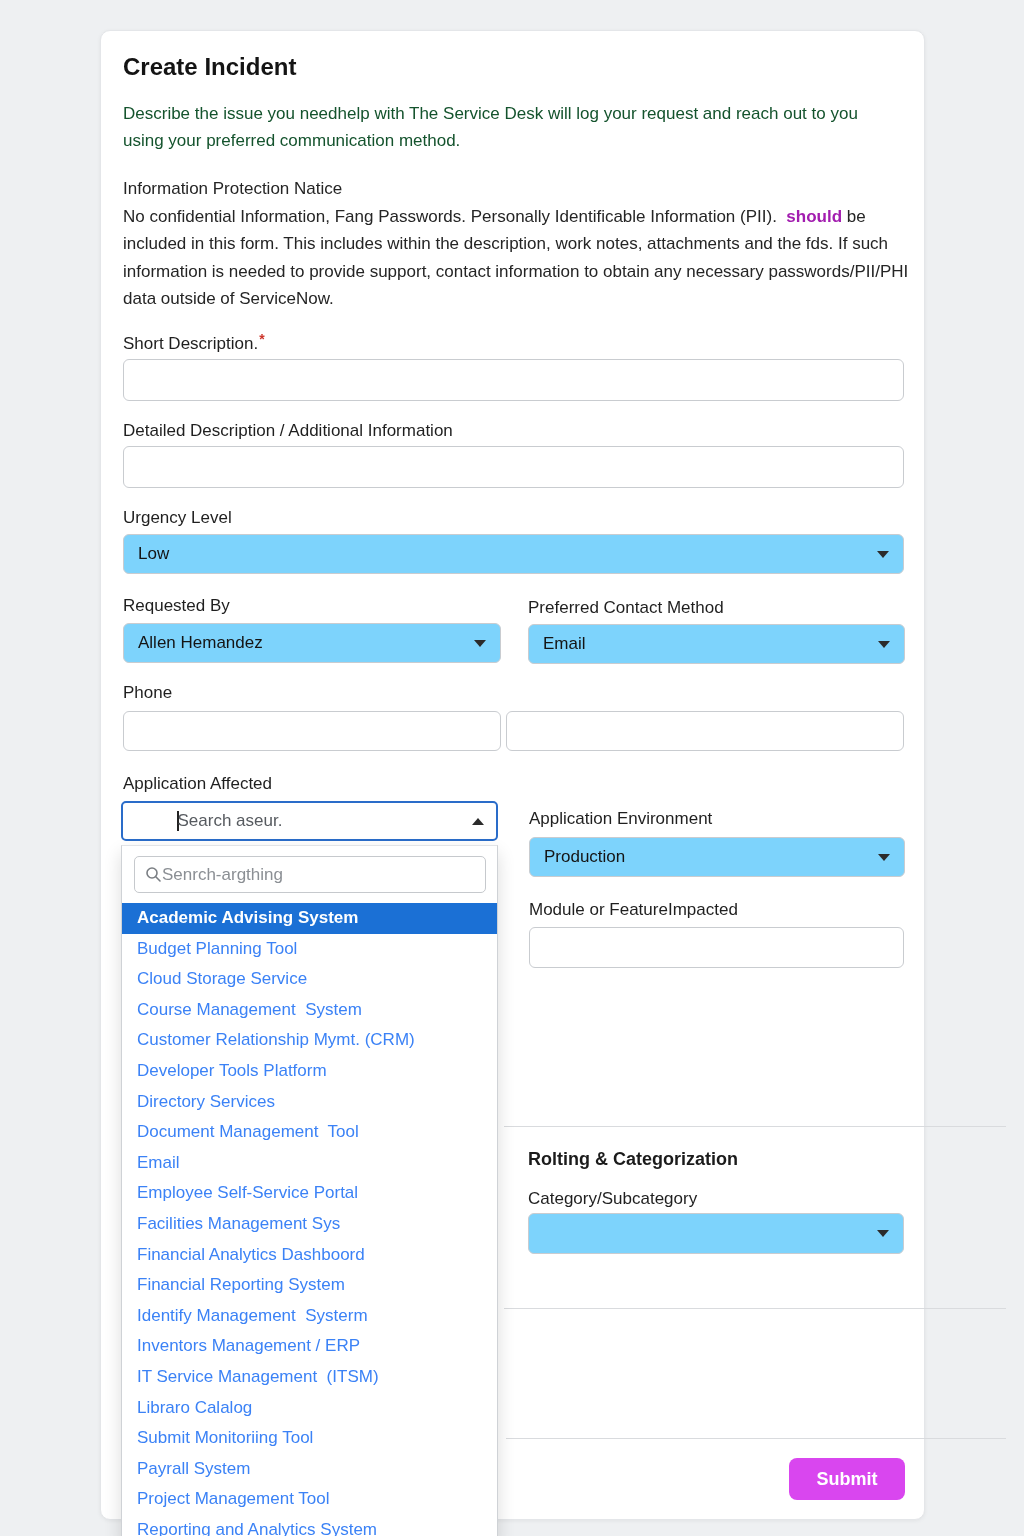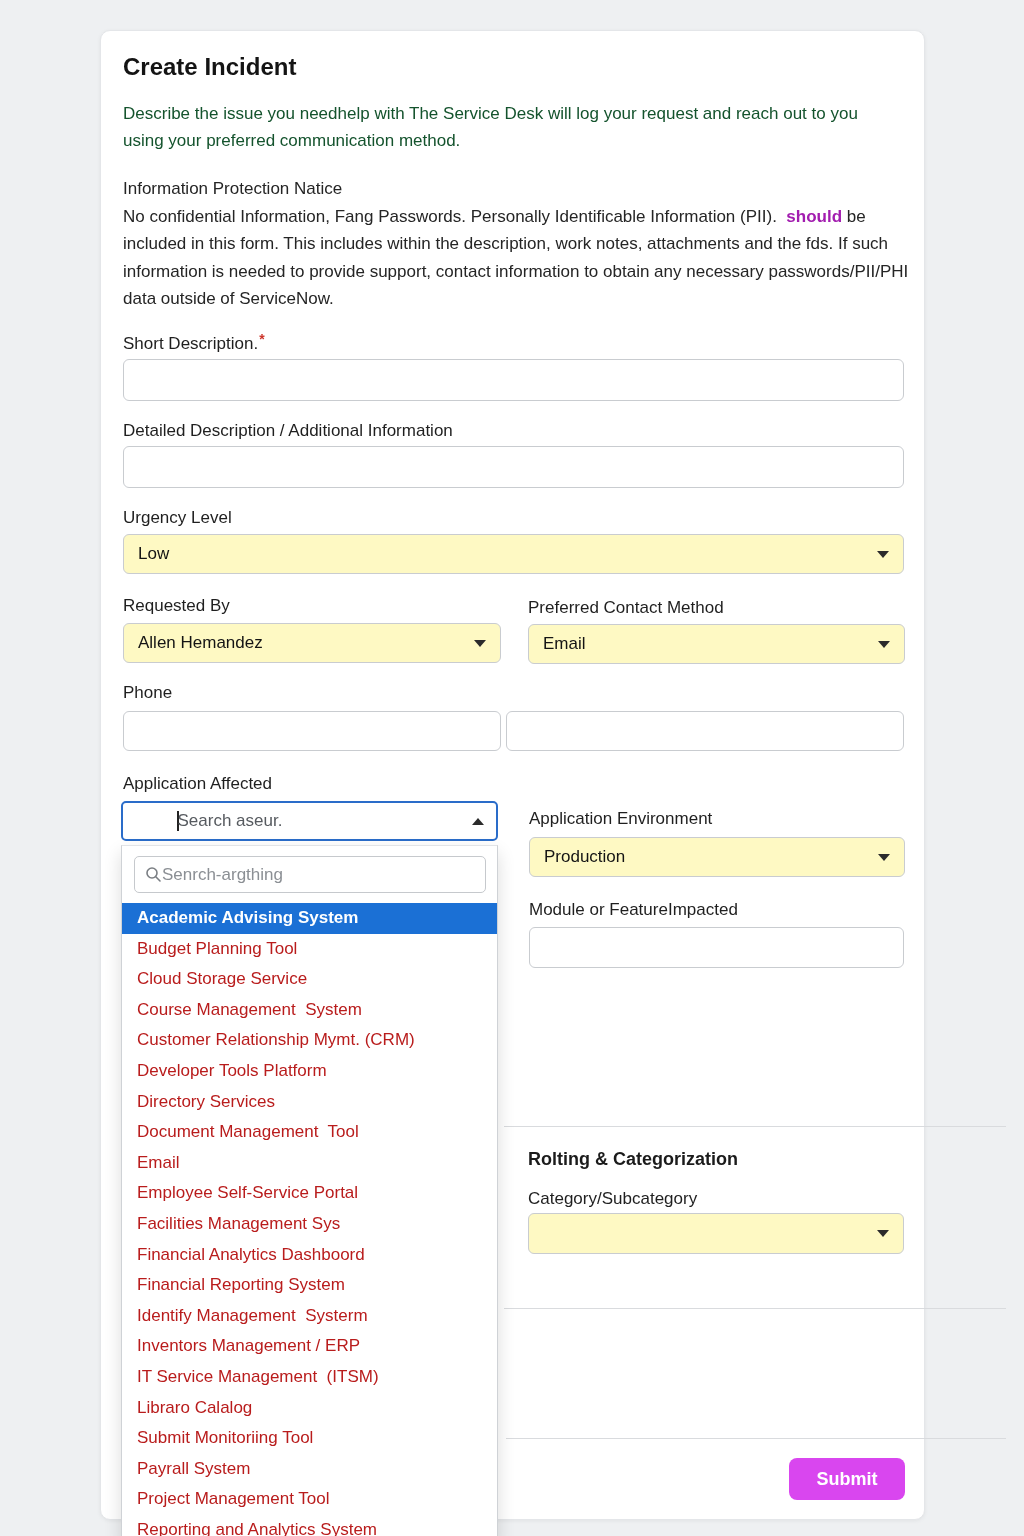--- a/index.html
+++ b/index.html
@@ -14,21 +14,21 @@
   .intro { position:absolute; left:22px; top:69px; width:772px; font-size:17px; line-height:27px; color:#14532d; }
   .notice { position:absolute; left:22px; top:144px; width:790px; font-size:17px; line-height:27.5px; color:#252525; white-space:pre-wrap; }
   .notice .emph { font-weight:600; color:#a21caf; }
   .label { position:absolute; font-size:17px; color:#1f1f1f; }
   .req { color:#cc352b; font-size:14px; position:relative; top:-5px; margin-left:1px; font-weight:bold; }
   .tbox {
     position:absolute; background:#fff; border:1px solid #c9ccd0; border-radius:6px;
     font-size:17px; color:#1b1b1b; padding:0 13px;
   }
   .sel {
-    position:absolute; background:#fef9c3; border:1px solid #c9ccd0; border-radius:6px;
+    position:absolute; background:#7dd3fc; border:1px solid #c9ccd0; border-radius:6px;
     display:flex; align-items:center; justify-content:space-between;
     font-size:17px; color:#141414; padding:0 14px; cursor:default;
   }
   .caret-down { width:0; height:0; border-left:6px solid transparent; border-right:6px solid transparent; border-top:7px solid #2b2b2b; }
   .caret-up   { width:0; height:0; border-left:6px solid transparent; border-right:6px solid transparent; border-bottom:7px solid #2b2b2b; }
   .divider { position:absolute; height:1px; background:#d9dbde; }
   .section-heading { position:absolute; font-size:18px; font-weight:bold; color:#1b1b1b; }
 
   .combobox {
     position:absolute; left:121px; top:801px; width:377px; height:40px;
@@ -47,21 +47,21 @@
     position:absolute; left:12px; top:10px; width:352px; height:37px;
     border:1px solid #c6c9cd; border-radius:5px; display:flex; align-items:center; padding:0 10px; background:#fff;
   }
   .dd-search input {
     border:none; outline:none; flex:1; font-size:17px; color:#333; 
     font-family:"Liberation Sans", sans-serif; background:transparent;
   }
   .dd-search input::placeholder { color:#8b8f94; }
   .dd-list { position:absolute; left:0; top:57px; width:100%; }
   .dd-item {
-    height:30.6px; line-height:30.6px; padding-left:15px; font-size:17px; color:#b91c1c;
+    height:30.6px; line-height:30.6px; padding-left:15px; font-size:17px; color:#3b82f6;
     white-space:pre; overflow:hidden; cursor:default;
   }
   .dd-item.selected { background:#1b70d5; color:#ffffff; font-weight:bold; }
 
   .submit-btn {
     position:absolute; left:688px; top:1427px; width:116px; height:42px;
     background:#d946ef; color:#fff; font-size:18px; font-weight:bold;
     border:none; border-radius:8px; display:flex; align-items:center; justify-content:center;
     font-family:"Liberation Sans", sans-serif; cursor:pointer;
   }

